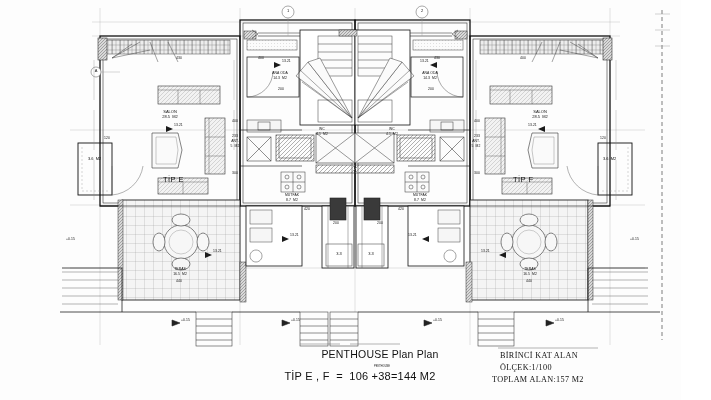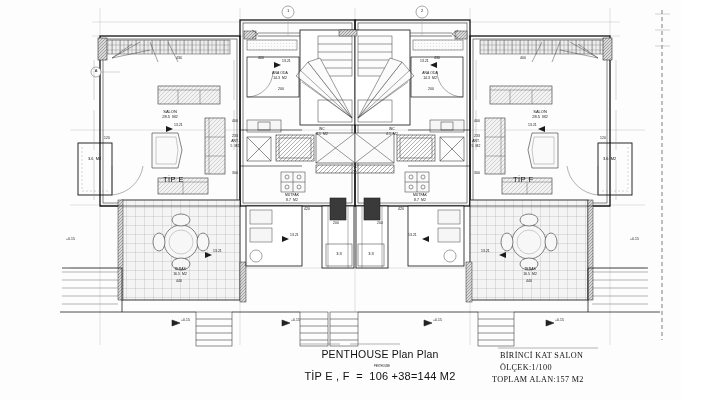--- a/index.html
+++ b/index.html
@@ -497,19 +497,19 @@
   <div class="lbl tiny" style="left:474px;top:135px;">233</div>
   <div class="lbl tiny" style="left:304px;top:208px;">420</div>
   <div class="lbl tiny" style="left:398px;top:208px;">420</div>
 
   <div class="lbl tiny2 ctr" style="left:288px;top:9px;">1</div>
   <div class="lbl tiny2 ctr" style="left:422px;top:9px;">2</div>
   <div class="lbl tiny2 ctr" style="left:96px;top:69px;">A</div>
 
   <div class="lbl title ctr" style="left:380px;top:349px;">PENTHOUSE Plan Plan</div>
   <div class="lbl sup ctr" style="left:382px;top:366px;">PENTHOUSE</div>
-  <div class="lbl big ctr" style="left:380px;top:371px;">TİP E , F  =  106 +38=144 M2</div>
-
-  <div class="lbl blk" style="left:500px;top:352px;">BİRİNCİ KAT SALON</div>
+  <div class="lbl big ctr" style="left:360px;top:371px;">TİP E , F  =  106 +38=144 M2</div>
+
+  <div class="lbl blk" style="left:500px;top:352px;">BİRİNCİ KAT ALAN</div>
   <div class="lbl blk" style="left:500px;top:364px;">ÖLÇEK:1/100</div>
   <div class="lbl blk" style="left:492px;top:376px;">TOPLAM ALAN:157 M2</div>
 
 </div>
 
 </body></html>

